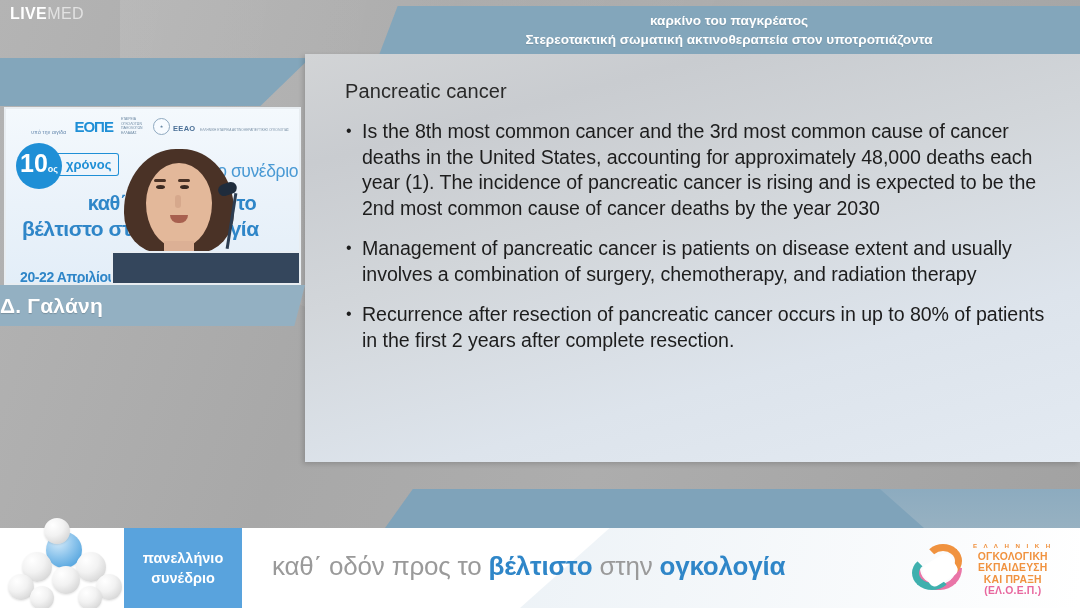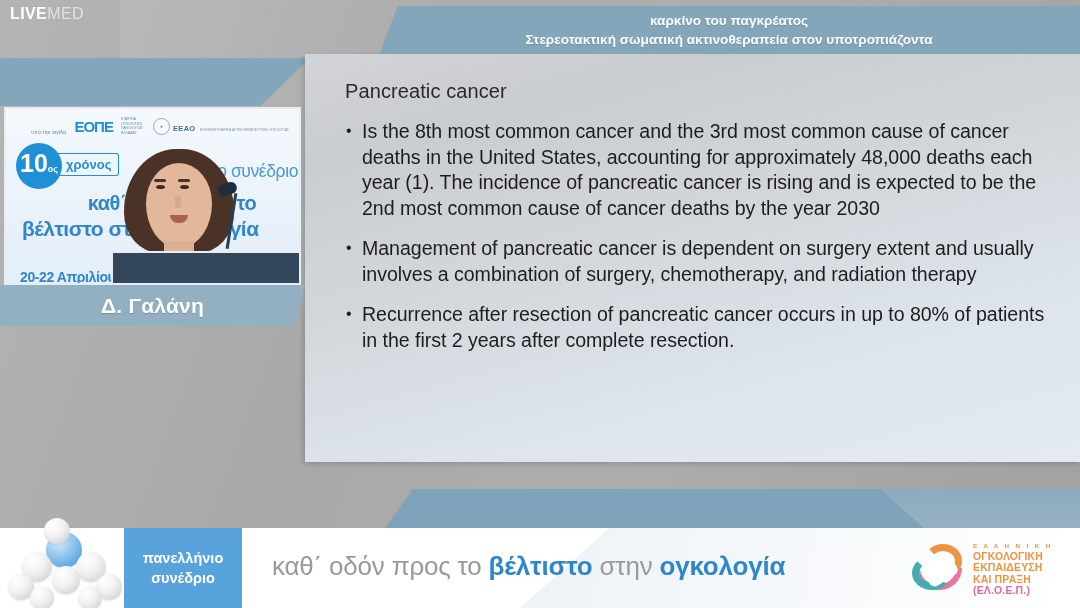--- a/index.html
+++ b/index.html
@@ -188,21 +188,21 @@
   .laptop {
     position:absolute; left:105px; top:142px; width:195px; height:40px;
     background:#34465c; border:2px solid #e9eef3; border-bottom:none; z-index:8;
   }
 
   
   .name-band {
     position:absolute; left:0; top:285px; width:305px; height:41px;
     background:#93b0c2;
     clip-path:polygon(0 0, 100% 0, 96.5% 100%, 0 100%);
-    z-index:26; display:flex; align-items:center; justify-content:center;
+    z-index:26; display:flex; align-items:center; 
   }
   .name-text {
     color:#ffffff; font-size:21px; font-weight:bold; letter-spacing:.2px;
     text-shadow:0 1px 1px rgba(0,0,0,.18);
   }
 
   
   .bottom {
     position:absolute; left:0; top:528px; width:1080px; height:80px;
     background:#ffffff; z-index:35; overflow:hidden;
@@ -246,21 +246,21 @@
   }
   .eloep-mark .r3 {
     position:absolute; left:14px; top:4px; width:38px; height:34px;
     border:7px solid #f0923f; border-radius:50%; border-left-color:transparent; border-bottom-color:transparent;
   }
   .eloep-mark .r4 {
     position:absolute; left:16px; top:20px; width:28px; height:20px;
     background:#ffffff; transform:rotate(-32deg); border-radius:4px;
     box-shadow:0 0 0 2px #ffffff;
   }
-  .eloep-txt { line-height:11.2px; }
+  .eloep-txt { line-height:11.2px;text-align:center; }
   .eloep-txt .t0 { font-size:6.2px; font-weight:bold; color:#f0923f; letter-spacing:2.4px; }
   .eloep-txt .t { font-size:10.4px; font-weight:bold; color:#f0923f; letter-spacing:.2px; }
   .eloep-txt .tl { font-size:10.4px; font-weight:bold; color:#e8679e; letter-spacing:.2px; }
 </style>
 </head>
 <body>
 
 <div id="stage">
 
   <div class="bg-base"></div>
@@ -277,21 +277,21 @@
     <div class="title-text">
       <div>καρκίνο του παγκρέατος</div>
       <div>Στερεοτακτική σωματική ακτινοθεραπεία στον υποτροπιάζοντα</div>
     </div>
   </div>
 
   <div class="slide">
     <div class="slide-title">Pancreatic cancer</div>
     <ul class="bullets">
       <li>Is the 8th most common cancer and the 3rd most common cause of cancer deaths in the United States, accounting for approximately 48,000 deaths each year (1). The incidence of pancreatic cancer is rising and is expected to be the 2nd most common cause of cancer deaths by the year 2030</li>
-      <li>Management of pancreatic cancer is dependent on surgery extent and usually involves a combination of surgery, chemotherapy, and radiation therapy</li>
+      <li>Management of pancreatic cancer is patients on disease extent and usually involves a combination of surgery, chemotherapy, and radiation therapy</li>
       <li>Recurrence after resection of pancreatic cancer occurs in up to 80% of patients in the first 2 years after complete resection.</li>
     </ul>
   </div>
 
   <div class="video-wrap">
     <div class="v-bg"></div>
 
     <div class="v-header">
       <span class="v-aigida">υπό την αιγίδα</span>
       <span class="v-eope">ΕΟΠΕ</span>

